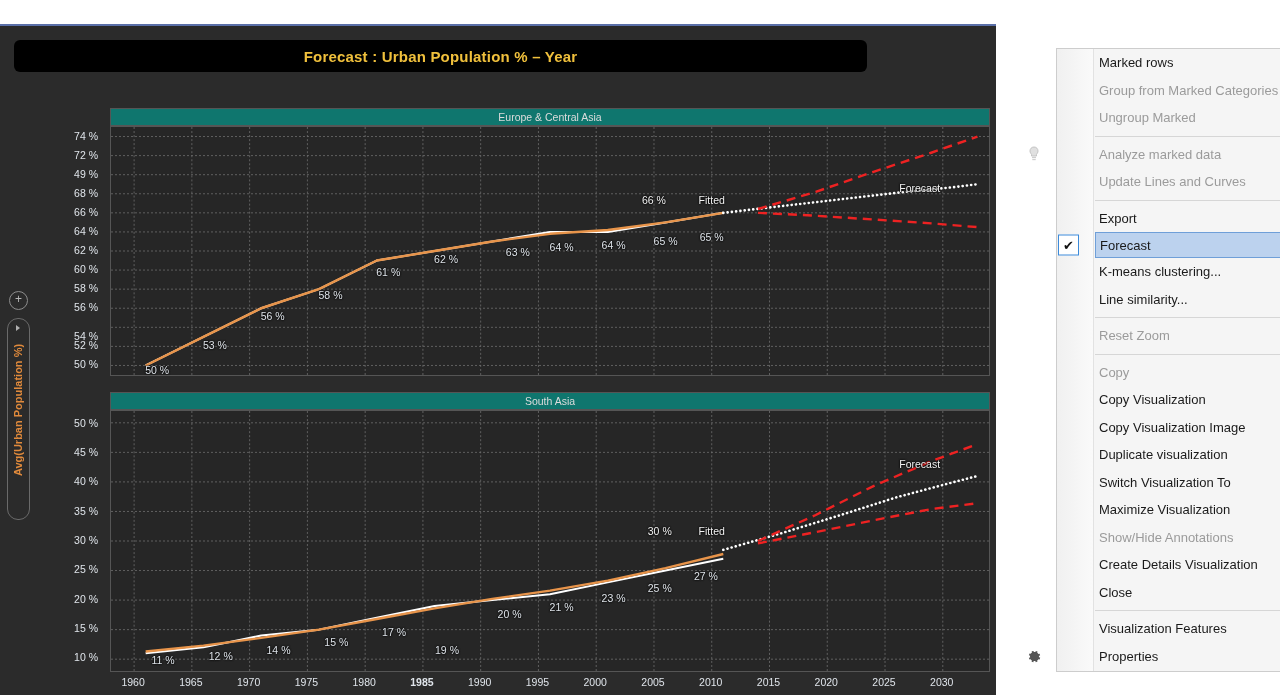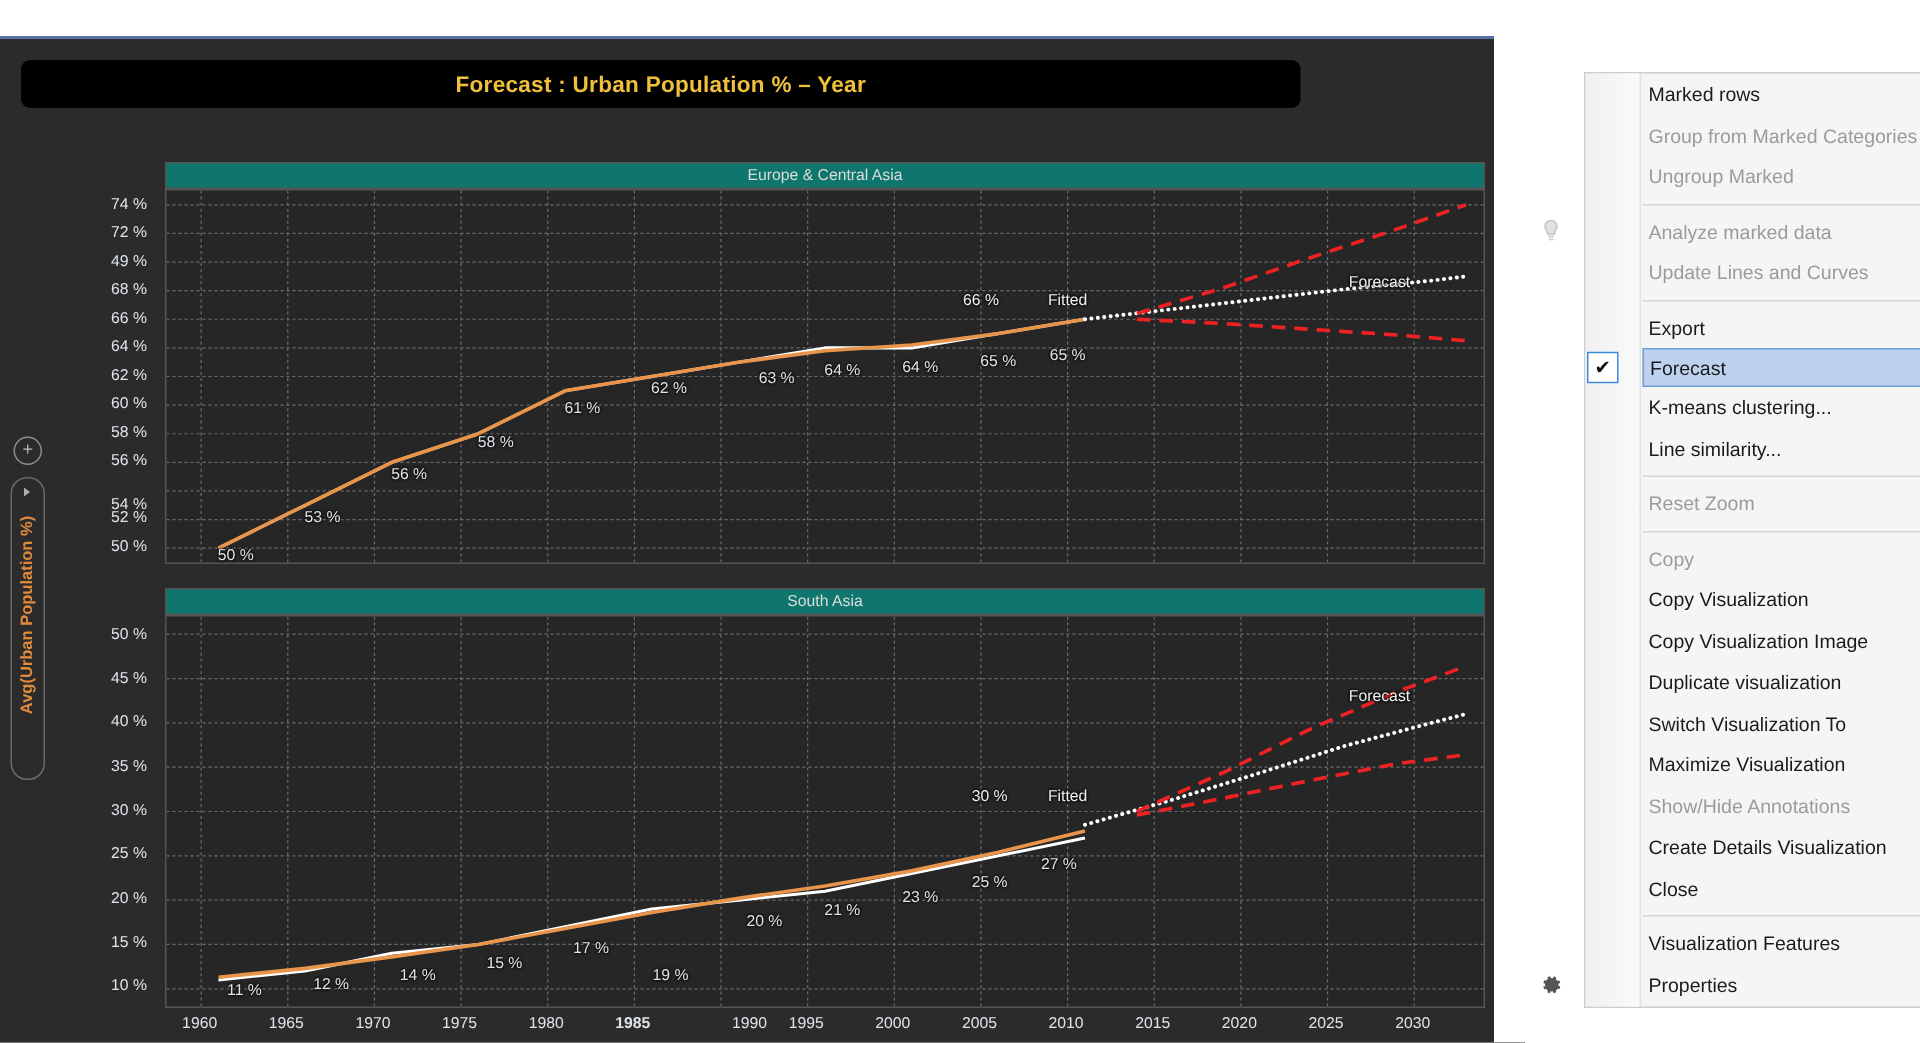--- a/index.html
+++ b/index.html
@@ -259,21 +259,21 @@
       <div class="ytick" style="top: 631.273px;">10 %</div>
     </div>
 
   <div id="xaxis">
       <div class="xtick" style="left: 23.1053px;">1960</div>
       <div class="xtick" style="left: 80.8684px;">1965</div>
       <div class="xtick" style="left: 138.632px;">1970</div>
       <div class="xtick" style="left: 196.395px;">1975</div>
       <div class="xtick" style="left: 254.158px;">1980</div>
       <div class="xtick" style="left: 311.921px; font-weight: bold;">1985</div>
-      <div class="xtick" style="left: 369.684px; margin-left: 20px;">1990</div>
+      <div class="xtick" style="left: 369.684px;">1990</div>
       <div class="xtick" style="left: 427.447px; text-align: center;">1995</div>
       <div class="xtick" style="left: 485.211px;">2000</div>
       <div class="xtick" style="left: 542.974px;">2005</div>
       <div class="xtick" style="left: 600.737px;">2010</div>
       <div class="xtick" style="left: 658.5px;">2015</div>
       <div class="xtick" style="left: 716.263px;">2020</div>
       <div class="xtick" style="left: 774.026px;">2025</div>
       <div class="xtick" style="left: 831.789px;">2030</div>
     </div>
 </div>

